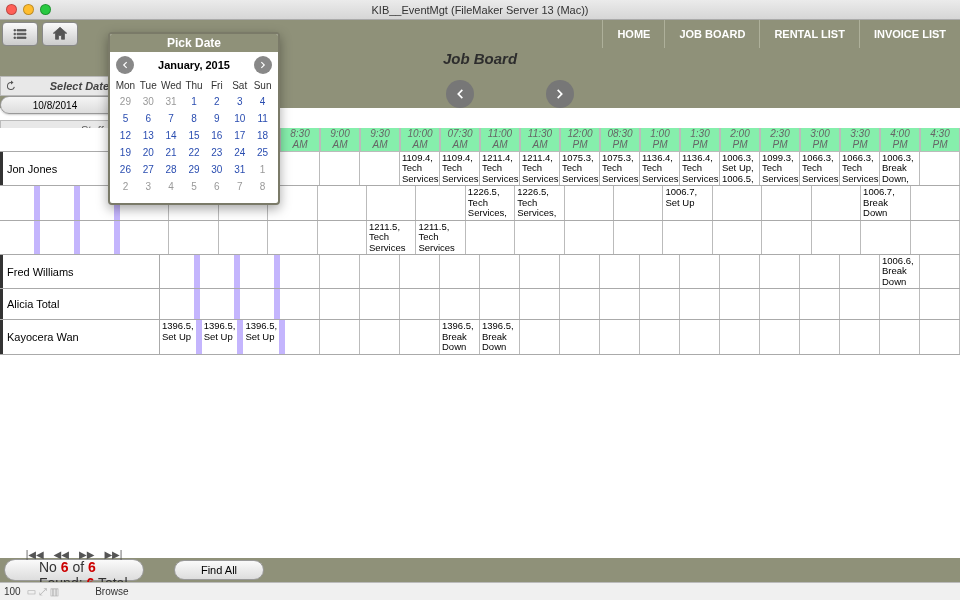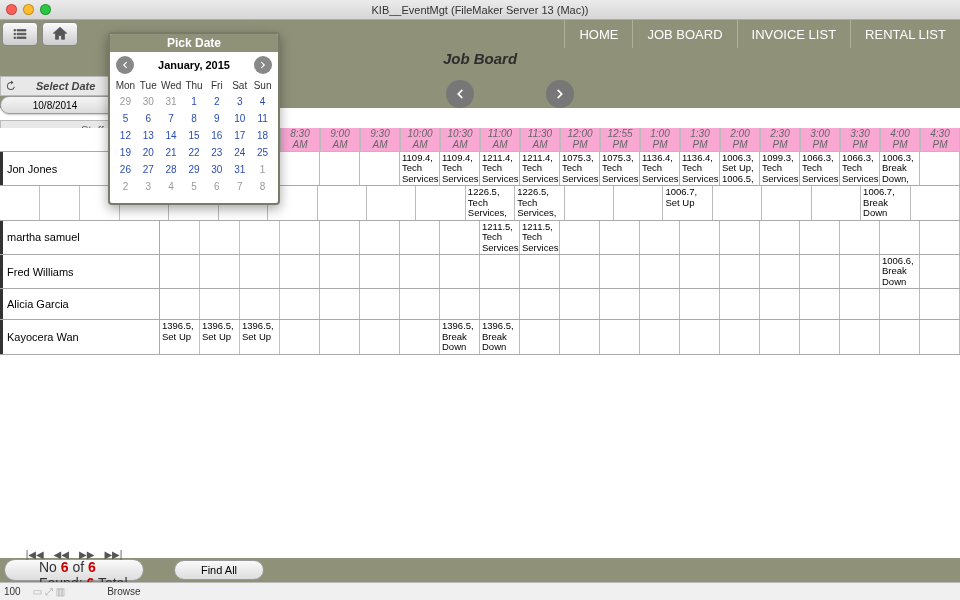--- a/index.html
+++ b/index.html
@@ -12,73 +12,73 @@
 .tl.r{background:#ff5f57}.tl.y{background:#ffbd2e}.tl.g{background:#28c940}
 .title { position:absolute; left:0; right:0; text-align:center; font-size:11px; color:#333; }
 
 
 .topband { height: 28px; background: #8f9179; display:flex; align-items:stretch; }
 .toolbtn-group { display:flex; gap:4px; padding:2px; }
 .toolbtn { width:36px; height:24px; background: linear-gradient(#fafafa,#ccc); border:1px solid #888; border-radius:4px; display:flex; align-items:center; justify-content:center; cursor:pointer; }
 .toolbtn svg { width:18px; height:18px; fill:#555; stroke:#555; }
 .navspacer { flex:1; }
 .navlinks { display:flex; align-items:stretch; }
-.navlinks > div { padding: 0 14px; display:flex; align-items:center; color:#fff; font-size:13px; font-weight:normal; border-left:1px solid #aeb09a; cursor:pointer; white-space:nowrap;}
+.navlinks > div { padding: 0 14px; display:flex; align-items:center; color:#fff; font-size:11px; font-weight:bold; border-left:1px solid #aeb09a; cursor:pointer; white-space:nowrap;}
 
 
 .subband { height: 60px; background: #8f9179; position:relative; }
 .pagetitle { position:absolute; left:0; right:0; top:2px; text-align:center; font-style:italic; font-weight:bold; font-size:15px; color:#2d2d2d; }
 .navarrow { position:absolute; top:32px; width:28px; height:28px; border-radius:50%; background:#777; display:flex; align-items:center; justify-content:center; cursor:pointer; }
 .navarrow svg { width:14px; height:14px; fill:#fff; }
 .navarrow.left { left: 446px; }
 .navarrow.right { left: 546px; }
 
 
 .leftcol { position:absolute; left:0; top:48px; width:110px; }
-.selectdate { height:20px; background:#e8e8e8; border:1px solid #bbb; display:flex; align-items:center; padding-left:4px; font-style:italic; font-weight:bold; color:#444; gap:19px; margin-top:28px;}
+.selectdate { height:20px; background:#e8e8e8; border:1px solid #bbb; display:flex; align-items:center; padding-left:4px; font-style:italic; font-weight:bold; color:#444; gap:6px; margin-top:28px;justify-content:space-between;}
 .selectdate svg { width:12px; height:12px; }
 .datefield { height:18px; background: linear-gradient(#f5f5f5,#ddd); border:1px solid #999; border-radius:9px 0 0 9px; margin-top:0; display:flex; align-items:center; justify-content:center; font-size:10px; box-shadow: 0 1px 2px rgba(0,0,0,0.2);}
 .staffheader { height:20px; display:flex; align-items:center; justify-content:flex-end; padding-right:6px; font-style:italic; color:#555; background:#e8e8e8; border:1px solid #bbb; margin-top:6px;}
 
 
 .datepicker { position:absolute; left:108px; top:32px; width:172px; background:#fff; border:2px solid #7a7a68; border-radius:4px; box-shadow: 0 4px 12px rgba(0,0,0,0.35); z-index:50; padding-bottom:8px;}
 .dp-title { background:#8f9179; color:#fff; font-size:12px; text-align:center; padding:2px 0; font-weight:bold; border-radius:2px 2px 0 0;}
 .dp-head { display:flex; align-items:center; justify-content:space-between; padding:4px 6px;gap:8px; }
 .dp-head .circ { width:18px; height:18px; border-radius:50%; background:#888; display:flex; align-items:center; justify-content:center; cursor:pointer;}
 .dp-head .circ svg{width:10px;height:10px;fill:#fff;}
 .dp-head .mo { font-weight:bold; font-size:11px; }
 .dp-grid { display:grid; grid-template-columns: repeat(7, 1fr); text-align:center; font-size:10px; padding:0 4px; }
 .dp-grid .dh { color:#333; padding:2px 0; font-weight:normal;}
 .dp-grid .dc { color:#2a4db0; padding:3px 0; cursor:pointer; }
 .dp-grid .dc.other { color:#999; }
 
 
 .schedwrap { position:absolute; left:0; right:0; top:128px; bottom:42px; overflow:hidden; background:#fff; }
 .timeheader { display:flex; position:absolute; left:0; right:0; top:0; height:24px; }
 .timeheader .gap { width: 280px; flex-shrink:0; border-bottom:1px solid #aaa;}
-.timeheader .th { flex:1 0 0; min-width:0; border:0.5px solid #bbb; border-top:none; text-align:center; font-style:italic; font-size:10px; color:#666; display:flex; flex-direction:column; justify-content:center; line-height:1.05; padding:0 1px; background:#f9a8d4;}
+.timeheader .th { flex:1 0 0; min-width:0; border:0.5px solid #bbb; border-top:none; text-align:center; font-style:italic; font-size:10px; color:#666; display:flex; flex-direction:column; justify-content:center; line-height:1.05; padding:0 1px; background:#86efac;}
 .rows { position:absolute; top:24px; left:0; right:0; }
 .row { display:flex; border-bottom:1px solid #aaa; }
 .row .name { width:160px; flex-shrink:0; padding:8px 4px; font-size:11px; border-left:3px solid #333; border-right:1px solid #aaa; display:flex; align-items:center; min-height:30px; }
 .row .pregap { width:120px; flex-shrink:0; display:flex; }
-.row .pregap .pc { flex:1; border-right:1px solid #c4b5fd;}
+.row .pregap .pc { flex:1; border-right:6px solid #c4b5fd;}
 .row .cells { flex:1; display:flex; }
 .row .cell { flex:1 0 0; min-width:0; border-right:0.5px solid #bbb; font-size:9.5px; padding:1px 2px; line-height:1.1; overflow:hidden; }
 
 
 .footer { position:absolute; left:0; right:0; bottom:18px; height:24px; background:#8f9179; display:flex; align-items:center; }
 .recnav { width:140px; height:22px; background:linear-gradient(#fafafa,#ddd); border:1px solid #999; border-radius:11px; margin-left:4px; display:flex; flex-direction:column; align-items:center; justify-content:center; gap:0px; padding:0 6px; }
 .recnav .icons{display:flex; gap:10px; height:10px; align-items:center;}
 .recnav .icons span{font-size:10px; color:#555; cursor:pointer;}
 .recnav .txt { font-size:14px; color:#333;padding-left:28px; }
 .recnav .txt b{color:#c00;font-weight:bold;}
 .findall { margin-left:30px; width:90px; height:20px; background:linear-gradient(#fafafa,#ddd); border:1px solid #999; border-radius:10px; display:flex; align-items:center; justify-content:center; font-size:11px; cursor:pointer;}
 
 
-.status { position:absolute; left:0; right:0; bottom:0; height:18px; background:#f0f0f0; border-top:1px solid #bbb; display:flex; align-items:center; font-size:10px; color:#333; padding:0 4px; gap:12px;}
+.status { position:absolute; left:0; right:0; bottom:0; height:18px; background:#f0f0f0; border-top:1px solid #bbb; display:flex; align-items:center; font-size:10px; color:#333; padding:0 4px; gap:6px;}
 .status .sep{color:#aaa;}
 </style>
 </head>
 <body>
 
 <div class="titlebar">
   <div class="traffic">
     <div class="tl r"></div>
     <div class="tl y"></div>
     <div class="tl g"></div>
@@ -96,22 +96,22 @@
     <div class="toolbtn">
       <svg viewBox="0 0 24 24">
           <path d="M12 3l9 8h-3v8h-4v-5h-4v5H6v-8H3z"></path>
         </svg>
     </div>
   </div>
   <div class="navspacer"></div>
   <div class="navlinks">
     <div>HOME</div>
     <div>JOB BOARD</div>
+    <div>RENTAL LIST</div>
     <div>INVOICE LIST</div>
-    <div>RENTAL LIST</div>
   </div>
 </div>
 
 <div class="subband">
   <div class="pagetitle">Job Board</div>
   <div class="navarrow left">
     <svg viewBox="0 0 24 24">
         <path d="M15 4l-8 8 8 8 2-2-6-6 6-6z"></path>
       </svg>
   </div>
@@ -205,25 +205,25 @@
     </div>
 </div>
 
 <div class="schedwrap">
   <div class="timeheader" id="timeheader">
     <div class="gap"></div>
   <div class="th">8:30 AM</div>
       <div class="th">9:00 AM</div>
       <div class="th">9:30 AM</div>
       <div class="th">10:00 AM</div>
-      <div class="th">10:30 AM</div>
+      <div class="th">07:30 AM</div>
       <div class="th">11:00 AM</div>
       <div class="th">11:30 AM</div>
       <div class="th">12:00 PM</div>
-      <div class="th">12:55 PM</div>
+      <div class="th">08:30 PM</div>
       <div class="th">1:00 PM</div>
       <div class="th">1:30 PM</div>
       <div class="th">2:00 PM</div>
       <div class="th">2:30 PM</div>
       <div class="th">3:00 PM</div>
       <div class="th">3:30 PM</div>
       <div class="th">4:00 PM</div>
       <div class="th">4:30 PM</div>
     </div>
   <div class="rows" id="rows">
@@ -274,21 +274,20 @@
           <div class="cell"></div>
           <div class="cell">1006.7, Set Up</div>
           <div class="cell"></div>
           <div class="cell"></div>
           <div class="cell"></div>
           <div class="cell">1006.7, Break Down</div>
           <div class="cell"></div>
         </div>
       </div>
       <div class="row">
-        <div class="name">martha samuel</div>
         <div class="pregap">
           <div class="pc" style="font-size: 9.5px; padding: 1px 2px; line-height: 1.1;"></div>
           <div class="pc" style="font-size: 9.5px; padding: 1px 2px; line-height: 1.1;"></div>
           <div class="pc" style="font-size: 9.5px; padding: 1px 2px; line-height: 1.1;"></div>
         </div>
         <div class="cells">
           <div class="cell"></div>
           <div class="cell"></div>
           <div class="cell"></div>
           <div class="cell"></div>
@@ -328,21 +327,21 @@
           <div class="cell"></div>
           <div class="cell"></div>
           <div class="cell"></div>
           <div class="cell"></div>
           <div class="cell"></div>
           <div class="cell">1006.6, Break Down</div>
           <div class="cell"></div>
         </div>
       </div>
       <div class="row">
-        <div class="name">Alicia Garcia</div>
+        <div class="name">Alicia Total</div>
         <div class="pregap">
           <div class="pc" style="font-size: 9.5px; padding: 1px 2px; line-height: 1.1;"></div>
           <div class="pc" style="font-size: 9.5px; padding: 1px 2px; line-height: 1.1;"></div>
           <div class="pc" style="font-size: 9.5px; padding: 1px 2px; line-height: 1.1;"></div>
         </div>
         <div class="cells">
           <div class="cell"></div>
           <div class="cell"></div>
           <div class="cell"></div>
           <div class="cell"></div>

